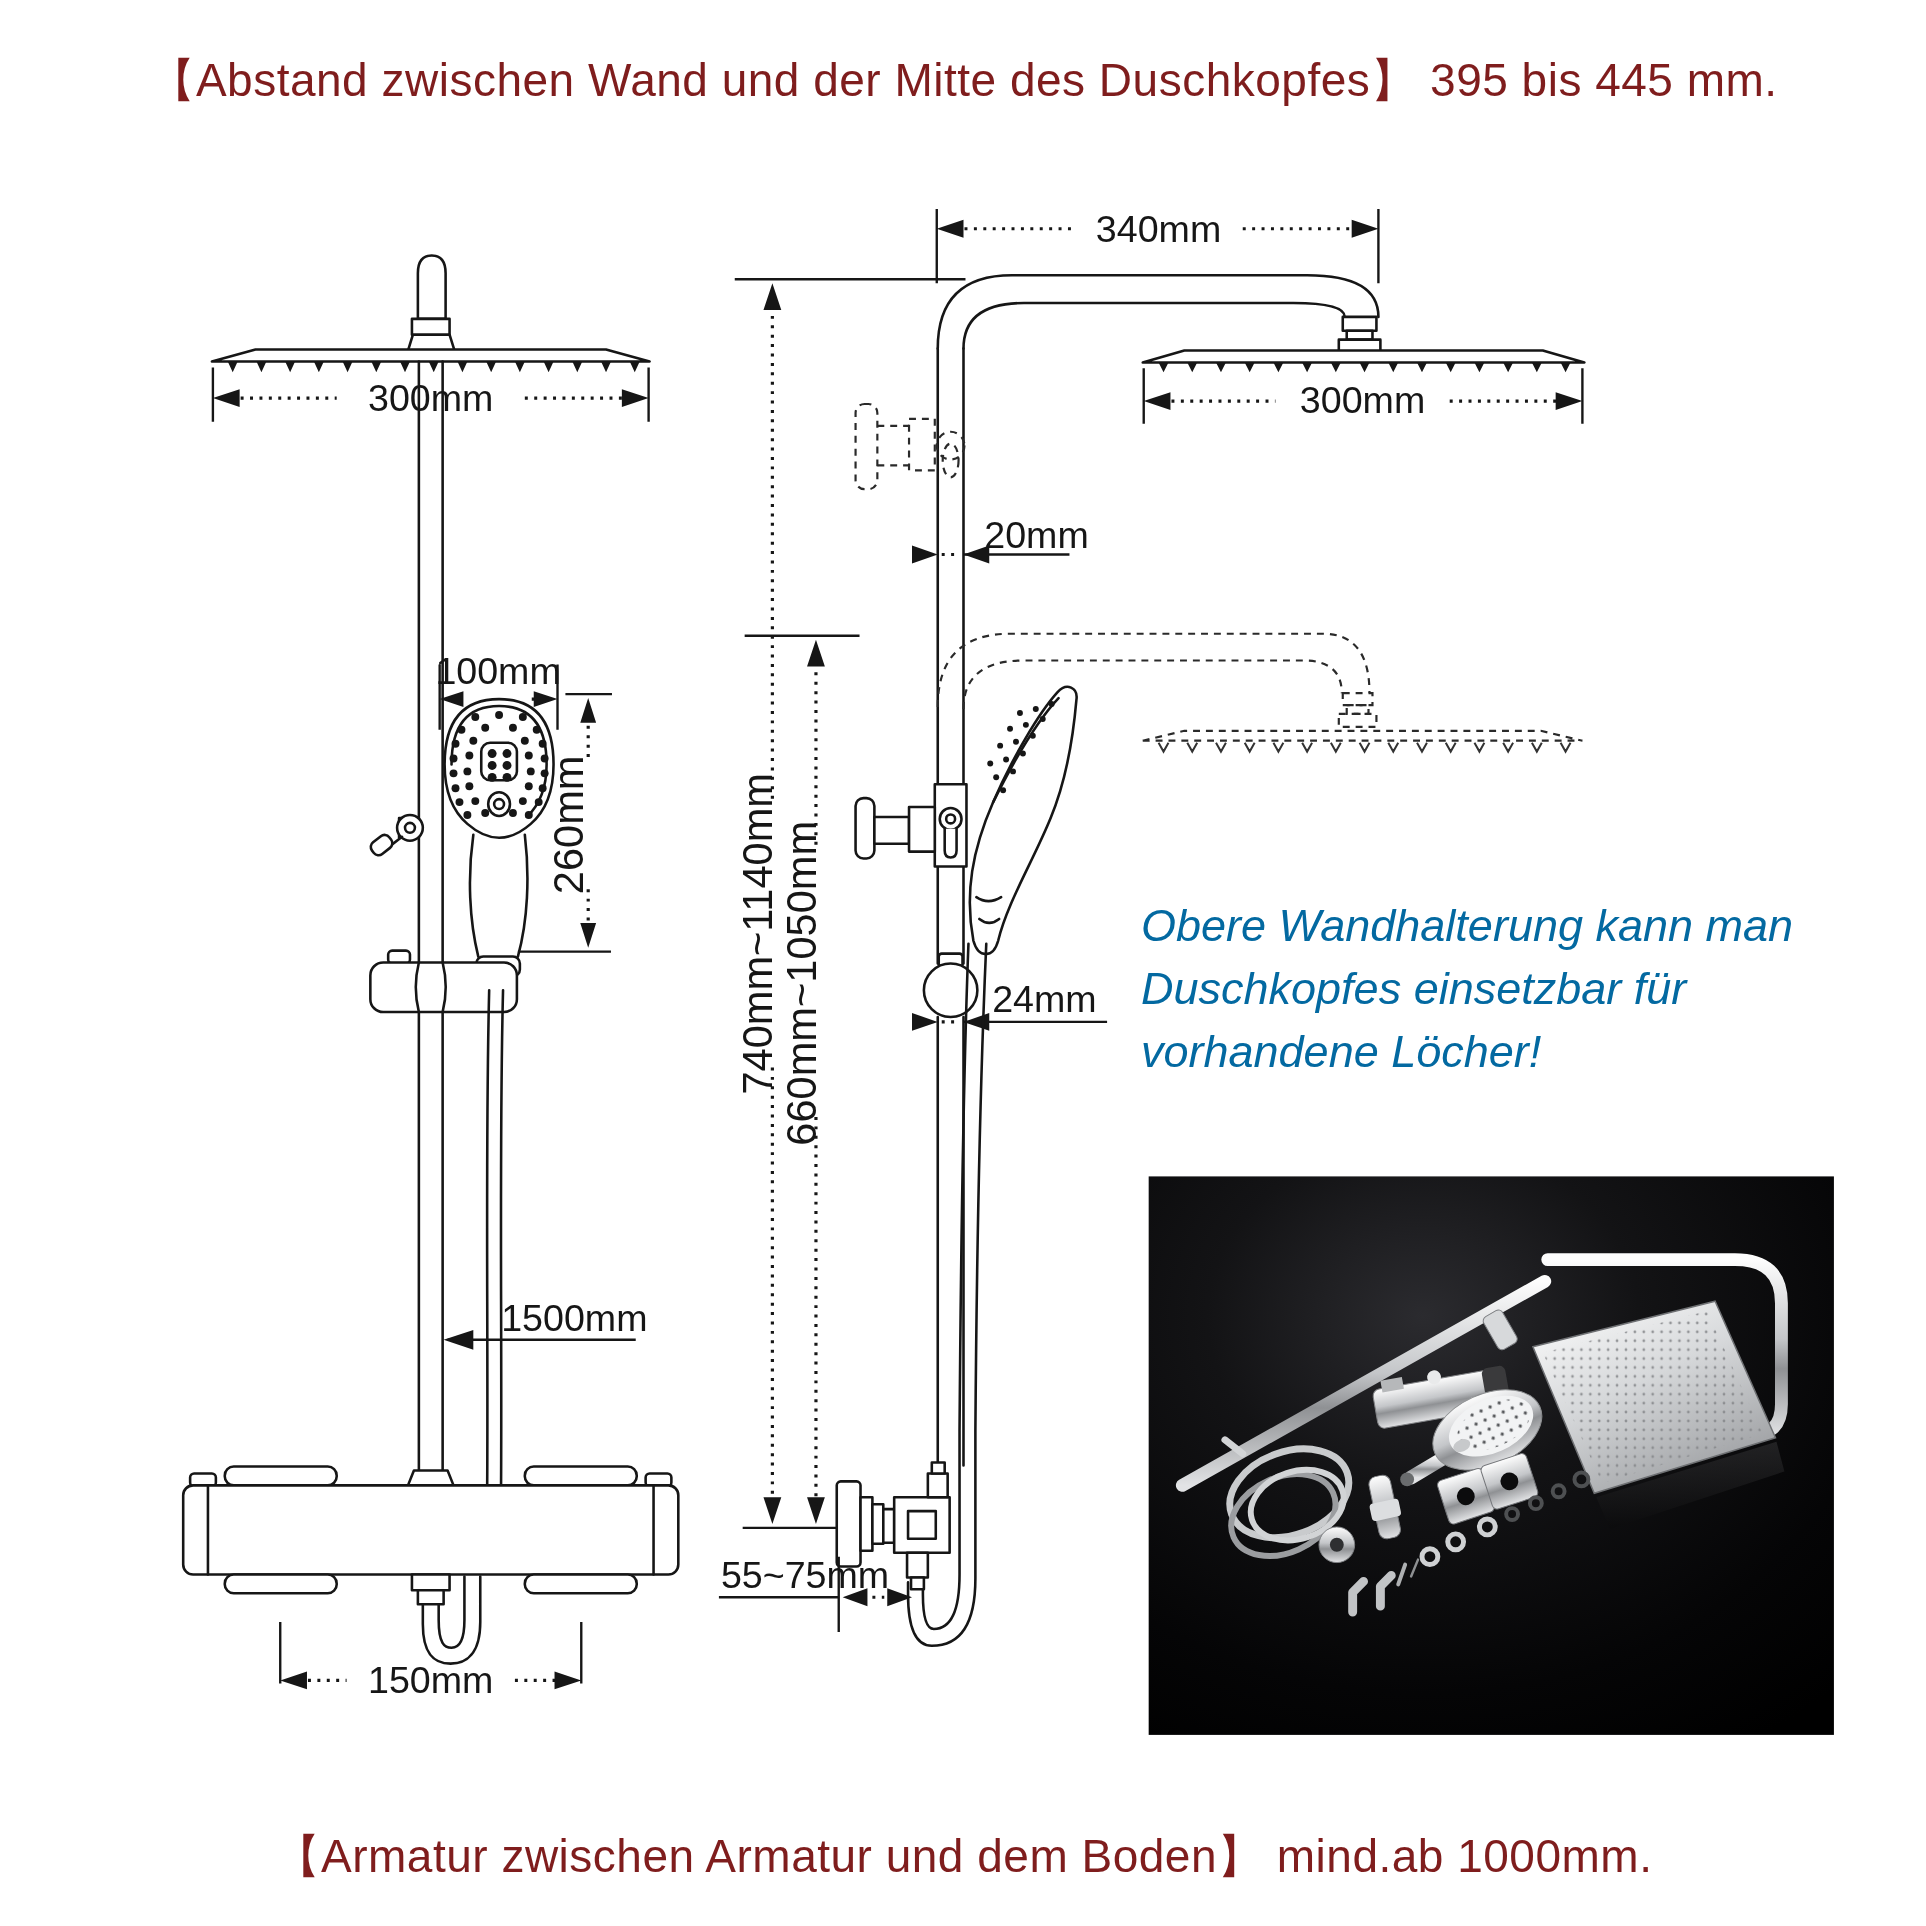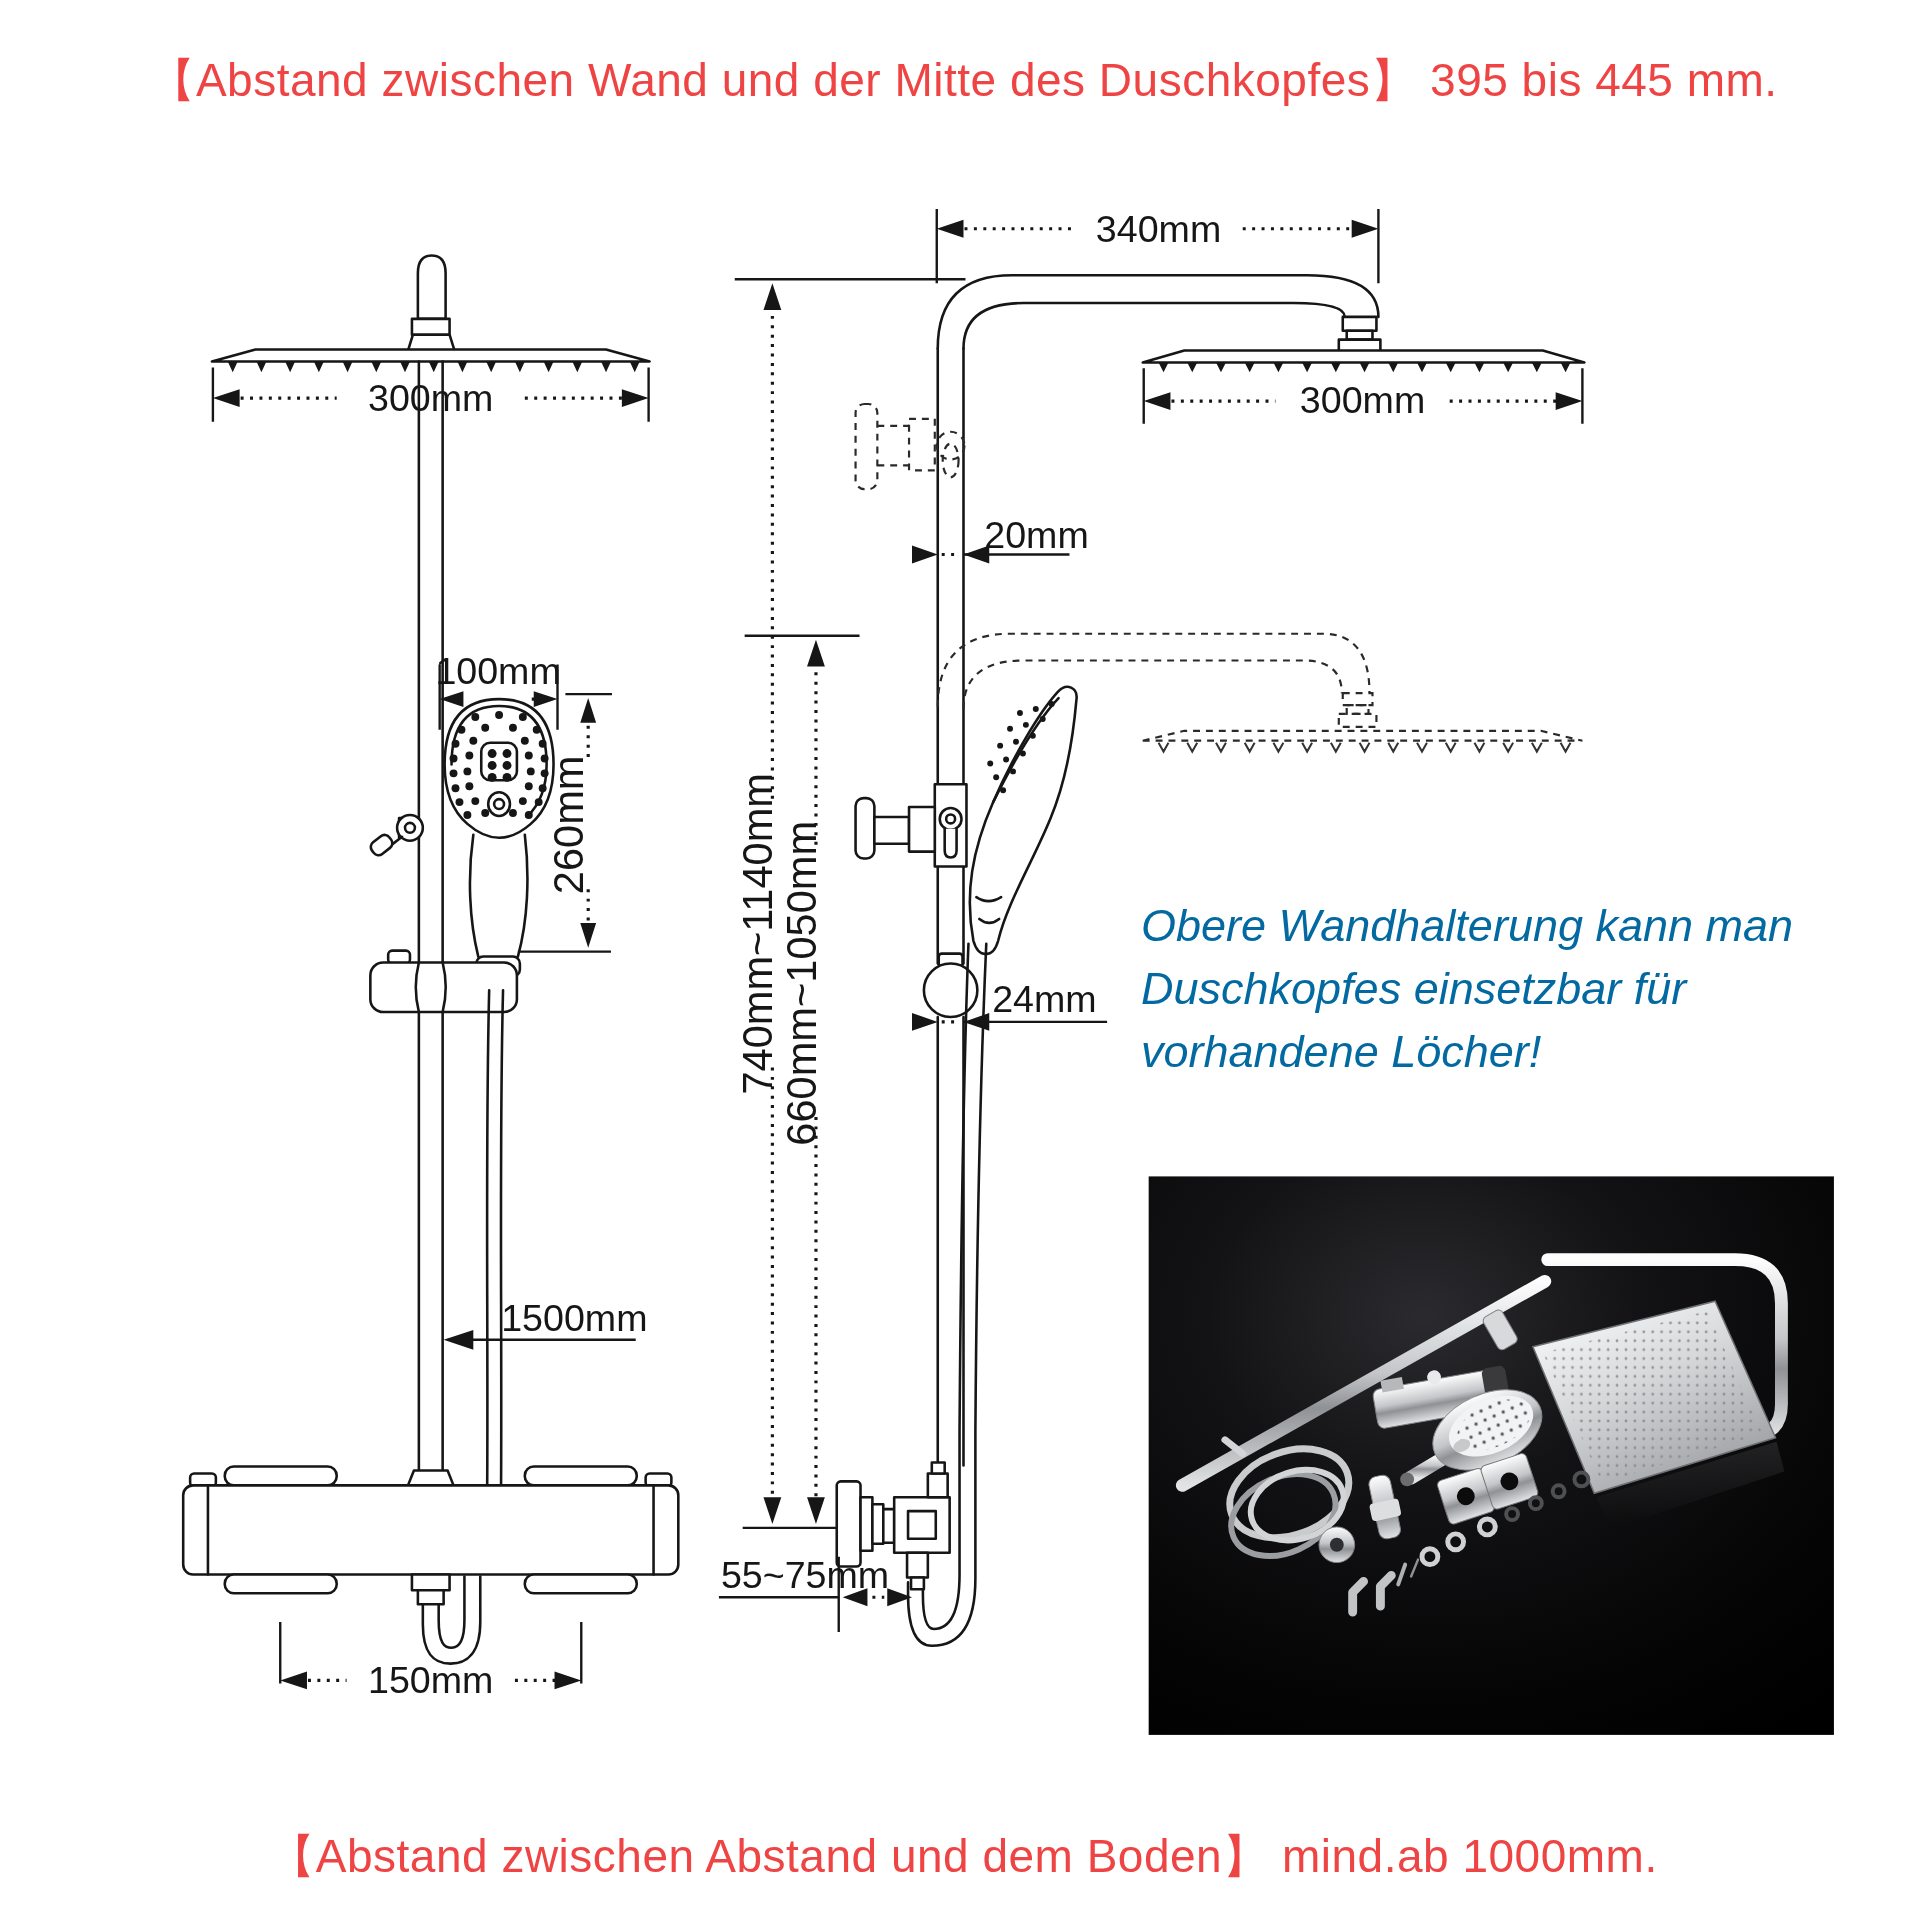--- a/index.html
+++ b/index.html
@@ -1,18 +1,18 @@
 <!DOCTYPE html>
 <html><head>
 <meta charset="utf-8">
 <style>
   html,body{margin:0;padding:0;background:#fff;}
   .page{position:relative;width:1927px;height:1927px;background:#fff;overflow:hidden;
         font-family:"Liberation Sans", sans-serif;}
-  .title{position:absolute;left:0;width:1927px;text-align:center;color:#ef4444;
+  .title{position:absolute;left:0;width:1927px;text-align:center;color:#7f1d1d;
          font-size:46px;letter-spacing:0.5px;white-space:nowrap;}
   .title.top{top:50px;}
   .title.bottom{top:1826px;}
   .note{position:absolute;left:1141px;top:894px;width:713px;color:#0369a1;
         font-size:45px;font-style:italic;line-height:1.40;}
   svg{position:absolute;left:0;top:0;}
   .ln{stroke:#161616;stroke-width:2.6;fill:none;stroke-linecap:round;stroke-linejoin:round;}
   .fw{fill:#ffffff;}
   .tick{stroke:#161616;stroke-width:2.4;fill:none;}
   .dim{stroke:#161616;stroke-width:3.2;fill:none;stroke-dasharray:3 6.5;}
@@ -395,15 +395,15 @@
   </svg>
 
   <div class="title top">【Abstand zwischen Wand und der Mitte des Duschkopfes】 395 bis 445 mm.</div>
 
   <div class="note">
     <div>Obere Wandhalterung kann man</div>
     <div>Duschkopfes einsetzbar für</div>
     <div>vorhandene Löcher!</div>
   </div>
 
-  <div class="title bottom">【Abstand zwischen Abstand und dem Boden】 mind.ab 1000mm.</div>
+  <div class="title bottom">【Armatur zwischen Armatur und dem Boden】 mind.ab 1000mm.</div>
 </div>
 
 
 </body></html>

